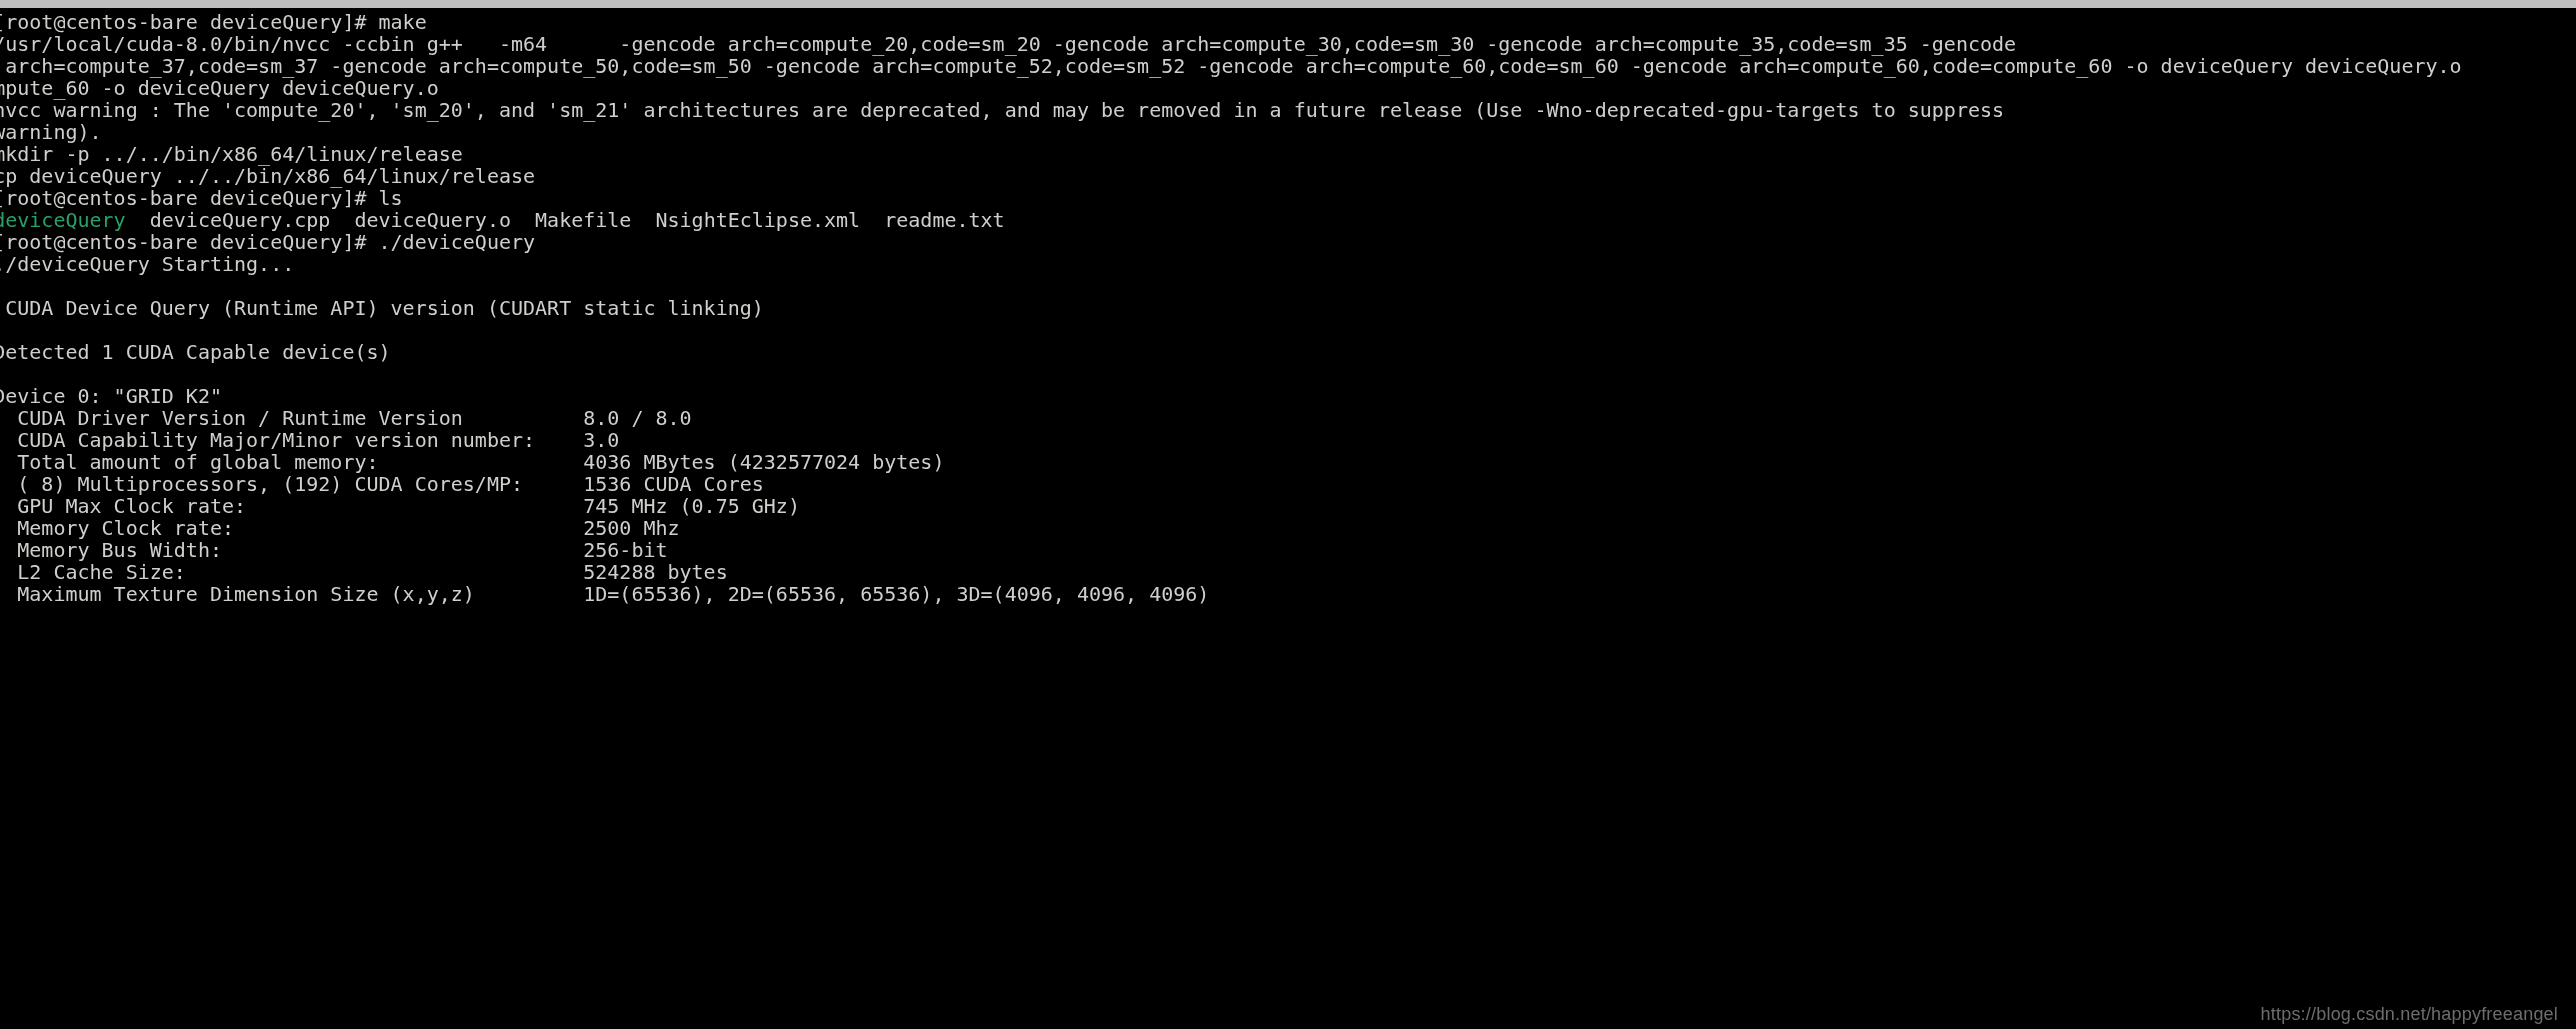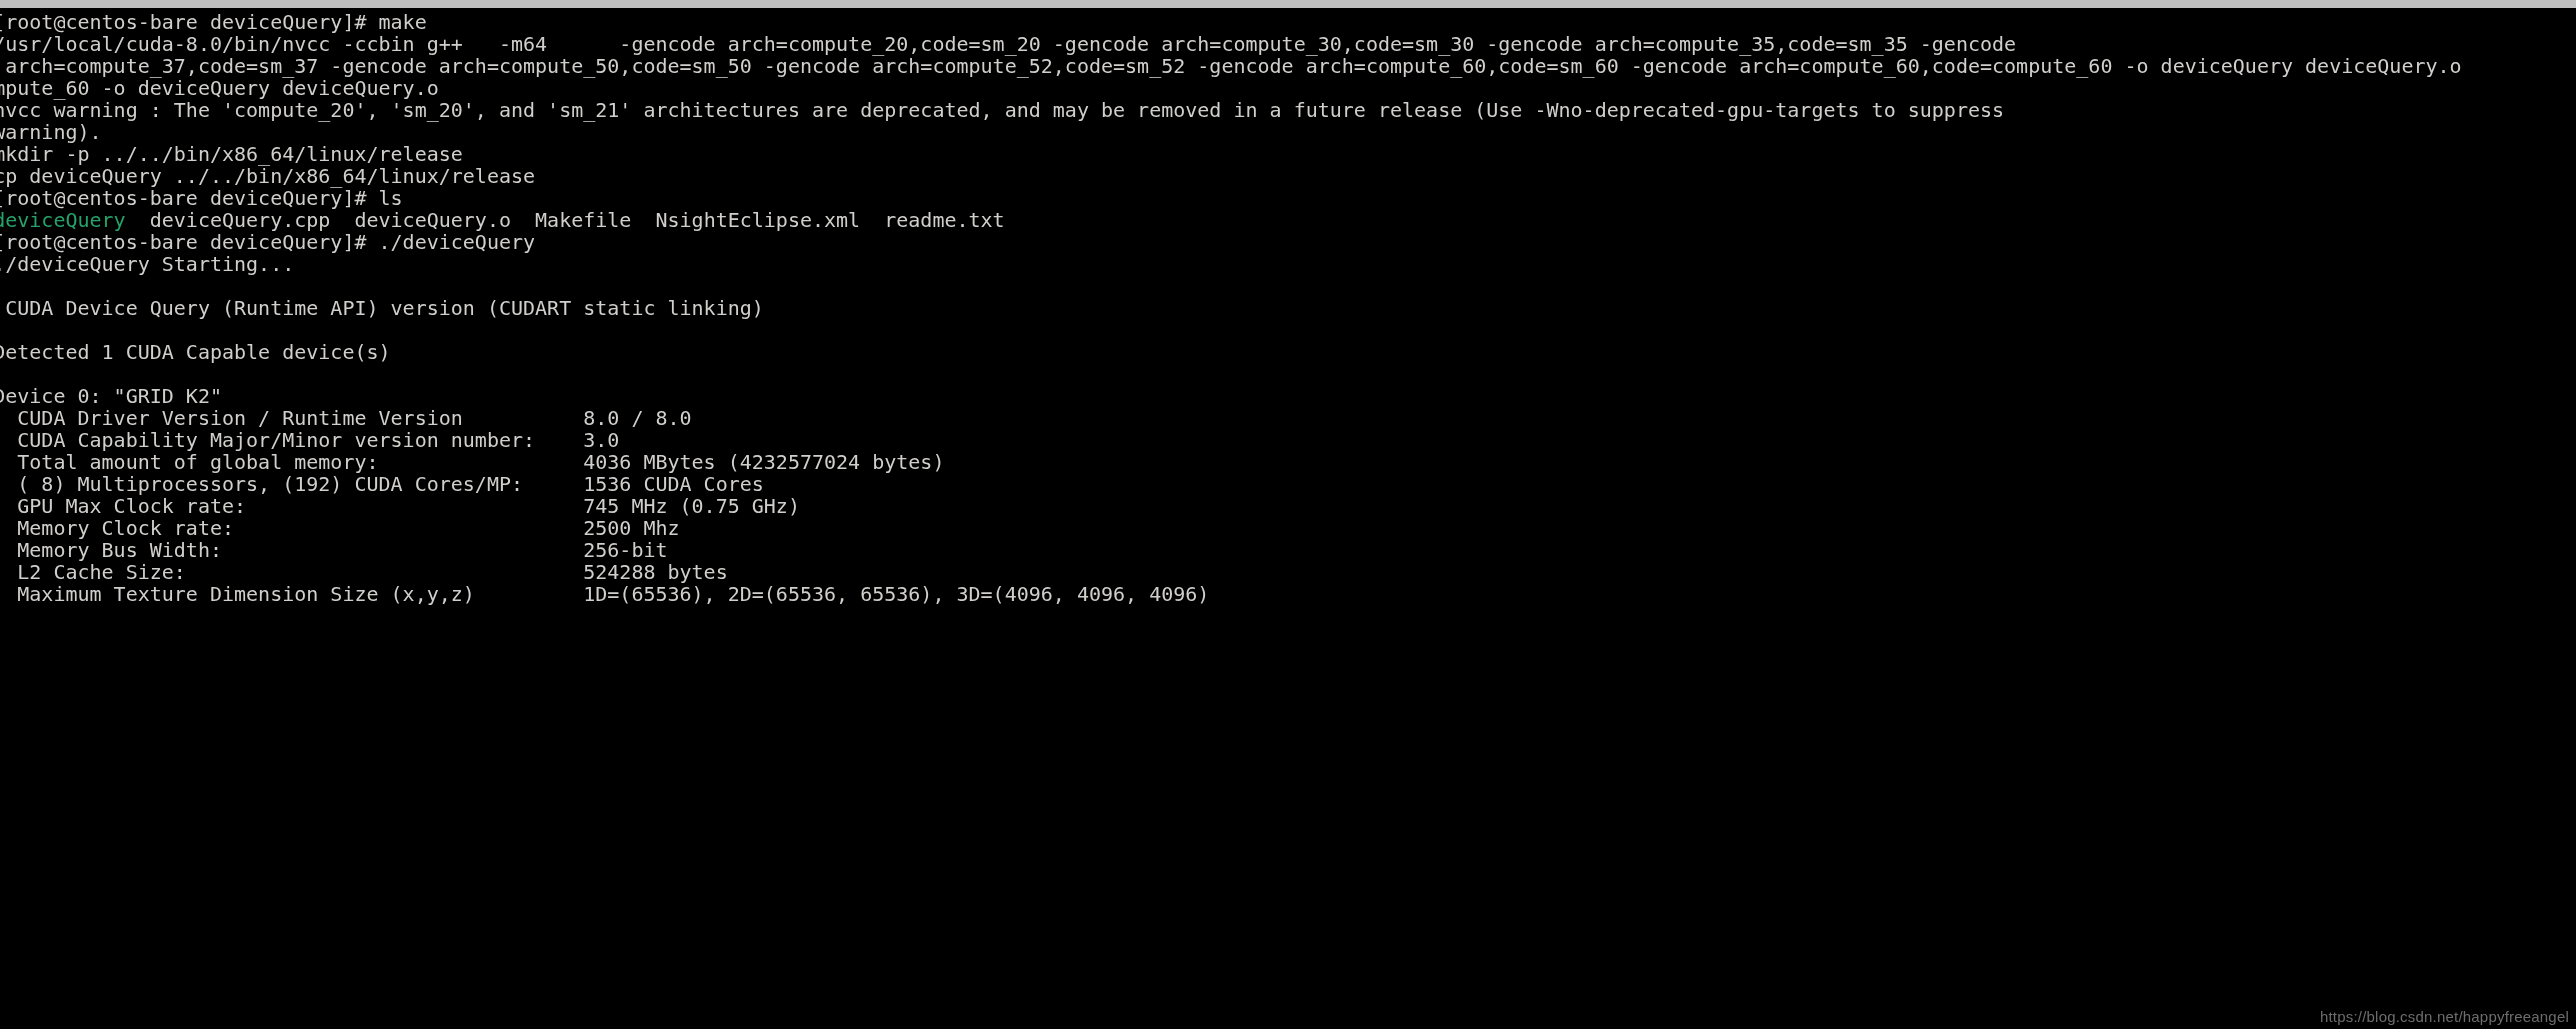--- a/index.html
+++ b/index.html
@@ -43,24 +43,24 @@
     line-height: 22px;
     height: 22px;
     color: #d0cfcc;
     white-space: pre;
     letter-spacing: 0px;
     font-family: "DejaVu Sans Mono", "Liberation Mono", monospace;
   }
   .line.blank { color: transparent; }
   #watermark {
     position: absolute;
-    right: 7px;
+    right: 18px;
     bottom: 3.9px;
     color: #6d6d6d;
-    font-size: 15px;
+    font-size: 18px;
     font-family: "Liberation Sans", sans-serif;
     white-space: pre;
     letter-spacing: 0.2px;
   }
 </style>
 </head>
 <body>
 
 <div id="top-bar"></div>
 

